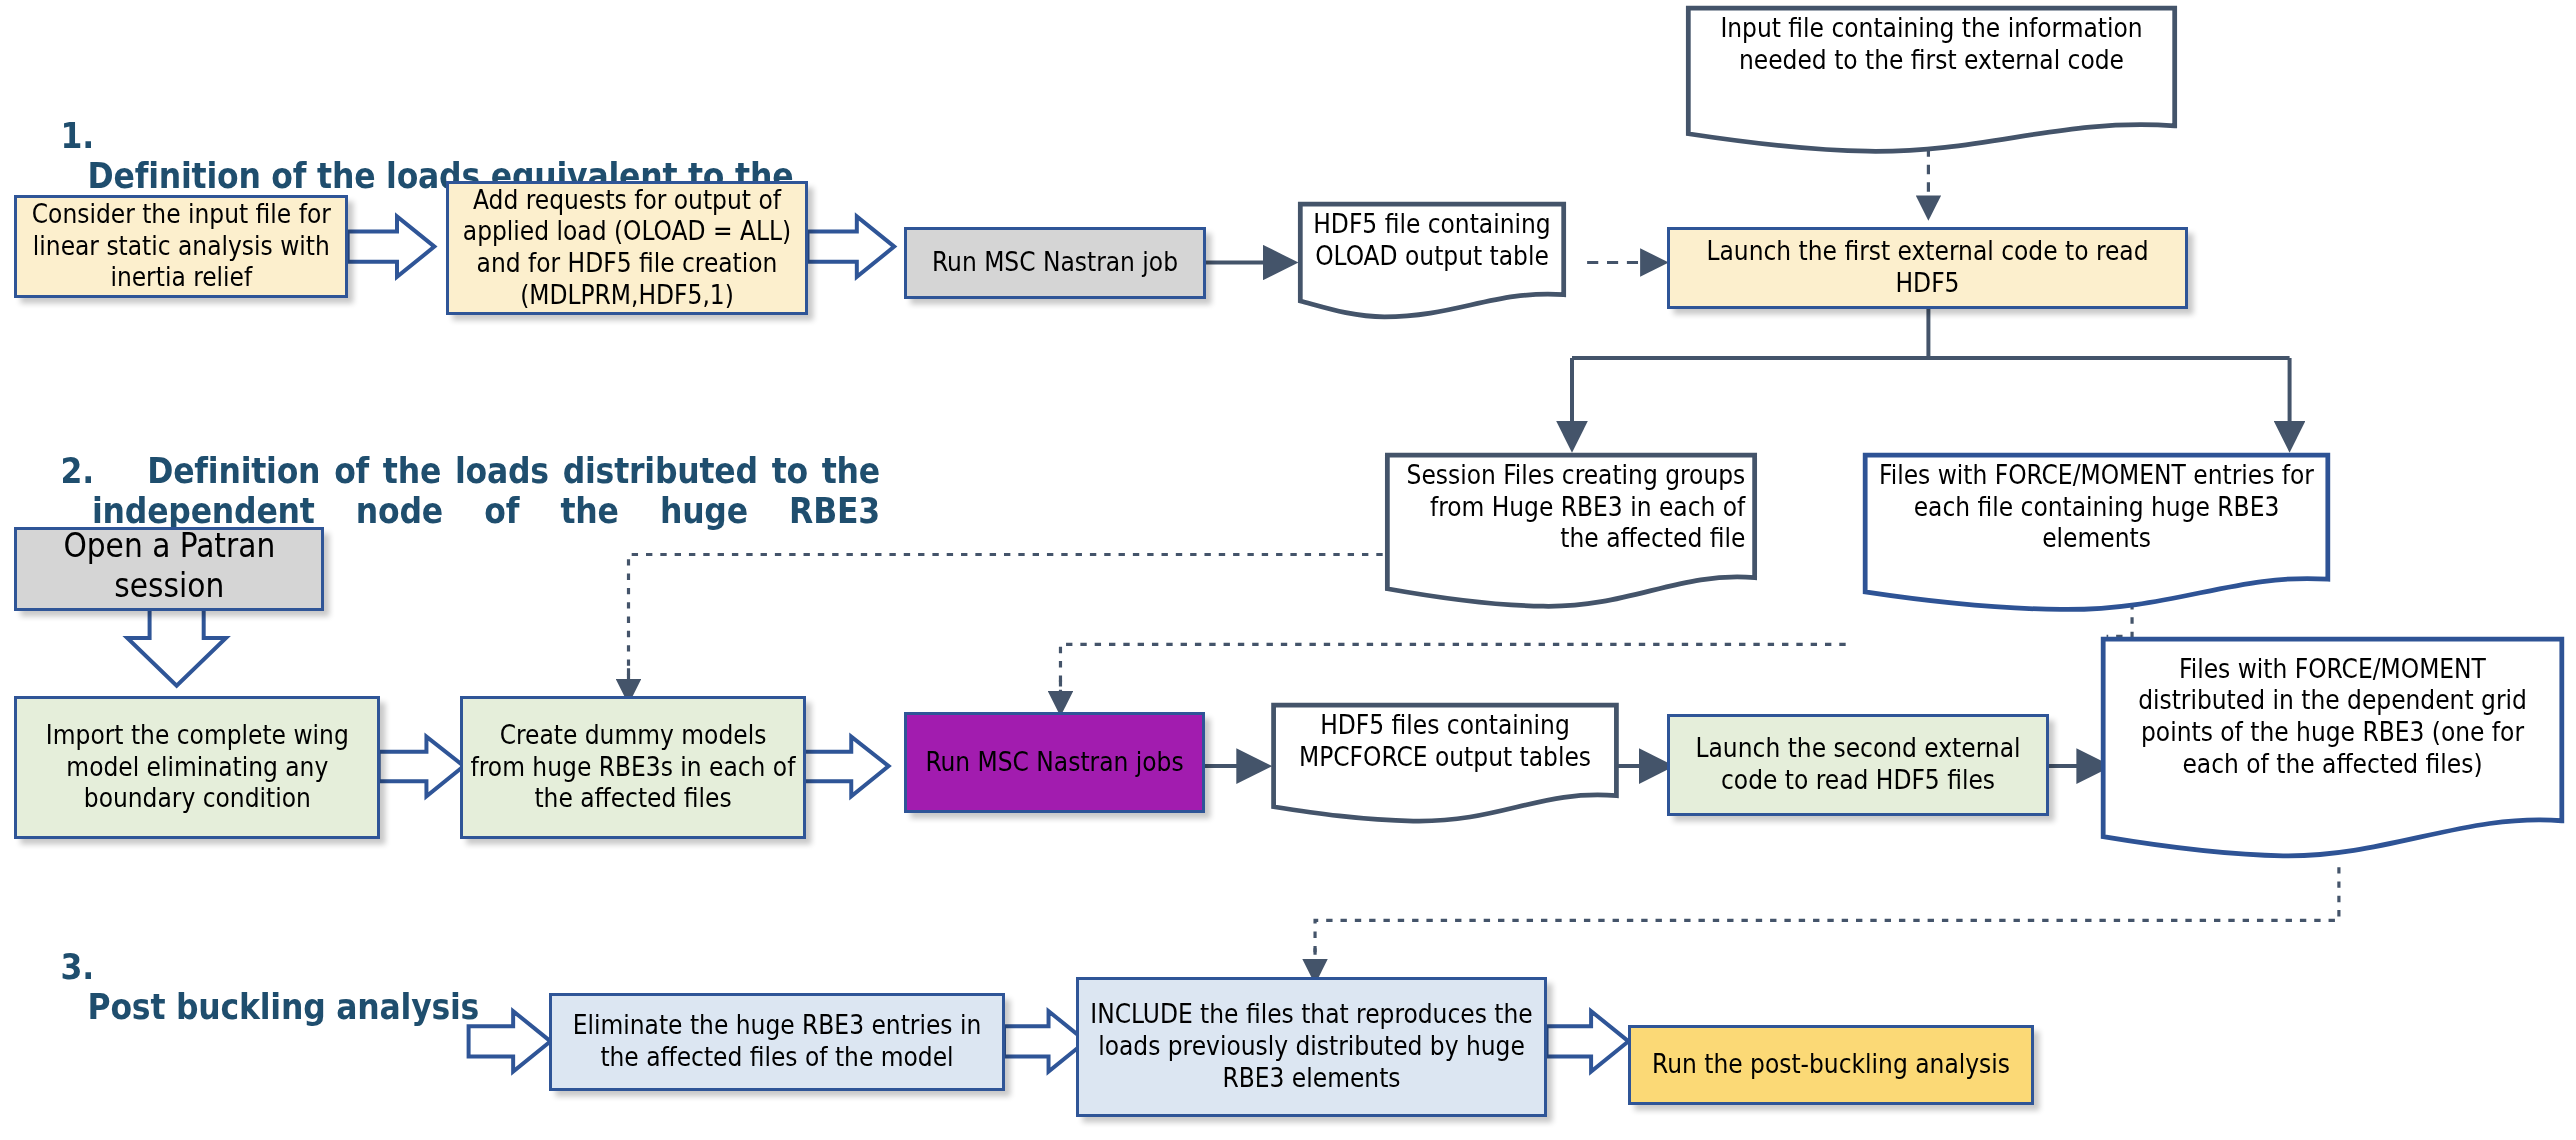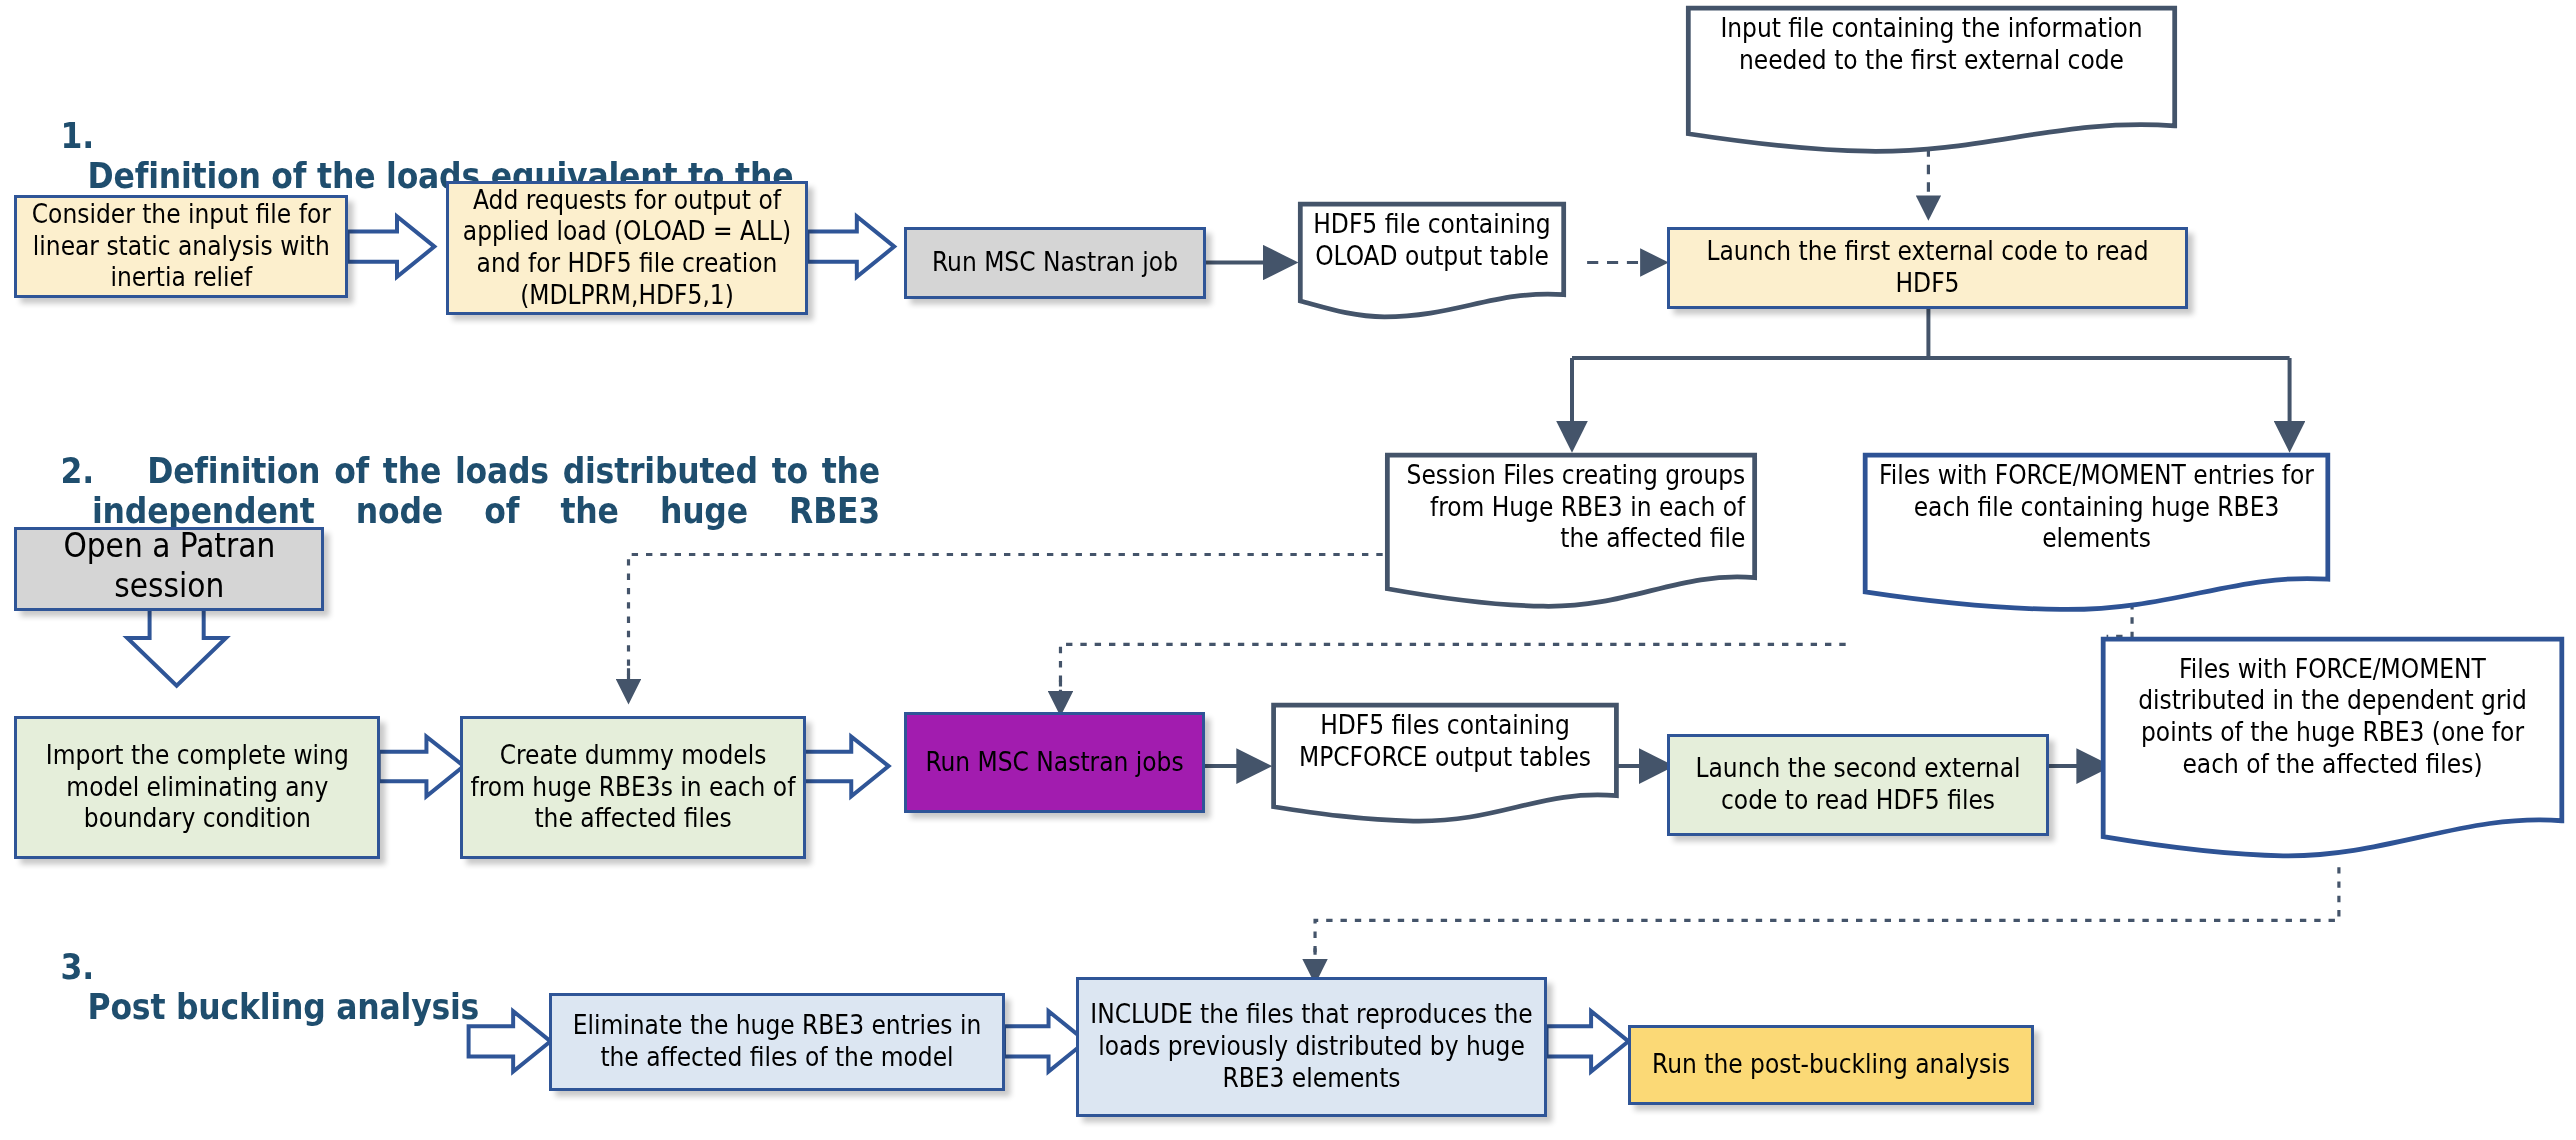--- a/index.html
+++ b/index.html
@@ -22,21 +22,21 @@
     display:flex;align-items:center;justify-content:center;
     text-align:center;color:#000;
     font-family:"DejaVu Sans Condensed","Liberation Sans Narrow","Liberation Sans",sans-serif;
     font-stretch:condensed;
     line-height:1.22;
     padding:1.6px 6.4px;
   }
   .rect{border:3.2px solid #2F5597;box-shadow:5.6px 5.6px 5.6px rgba(0,0,0,0.22);}
   .fill-cream{background:#FCEFCD;}
   .fill-gray{background:#D5D5D5;}
-  .fill-green{background:#E5EEDA;margin-top:20px;}
+  .fill-green{background:#E5EEDA;}
   .fill-pink{background:#a21caf;}
   .fill-blue{background:#DCE6F2;}
   .fill-gold{background:#FBD976;margin-top:24px;}
 
   .doc-wrap{position:absolute;}
   .doc-wrap svg{position:absolute;left:0;top:0;}
   .doc-text{
     position:absolute;left:0;top:0;width:100%;
     display:flex;align-items:flex-start;justify-content:center;text-align:center;
     color:#000;box-sizing:border-box;

